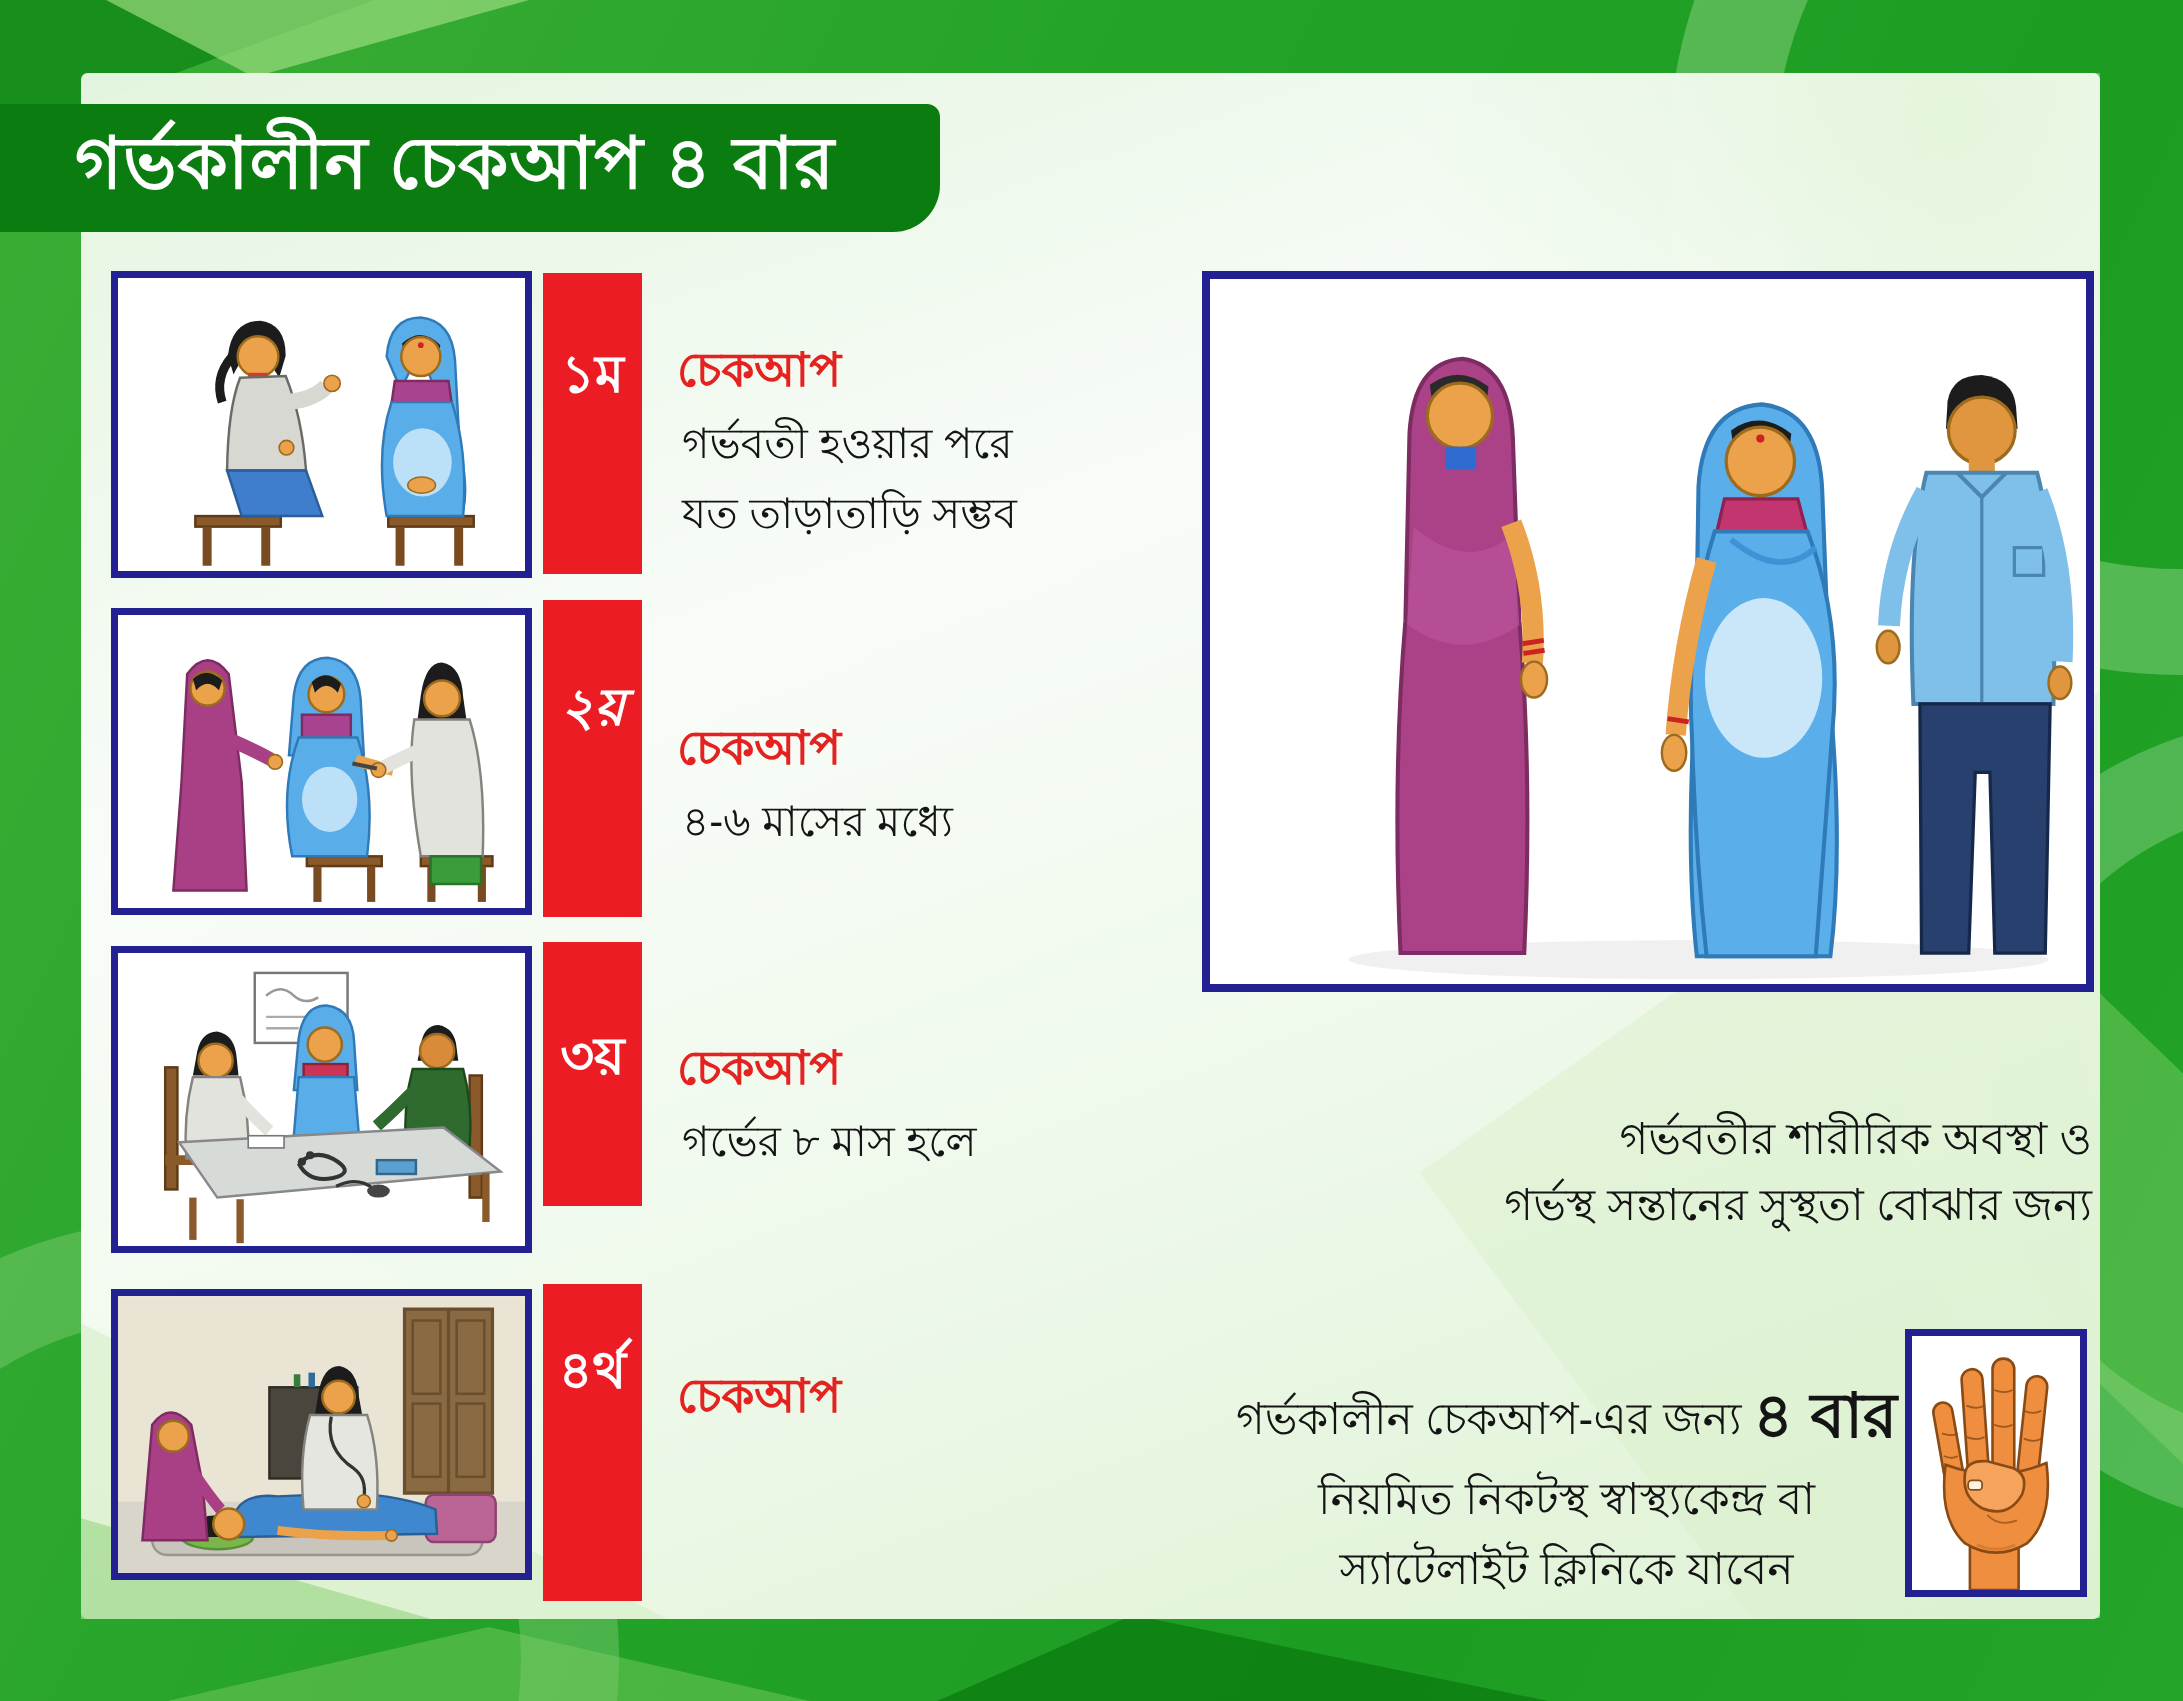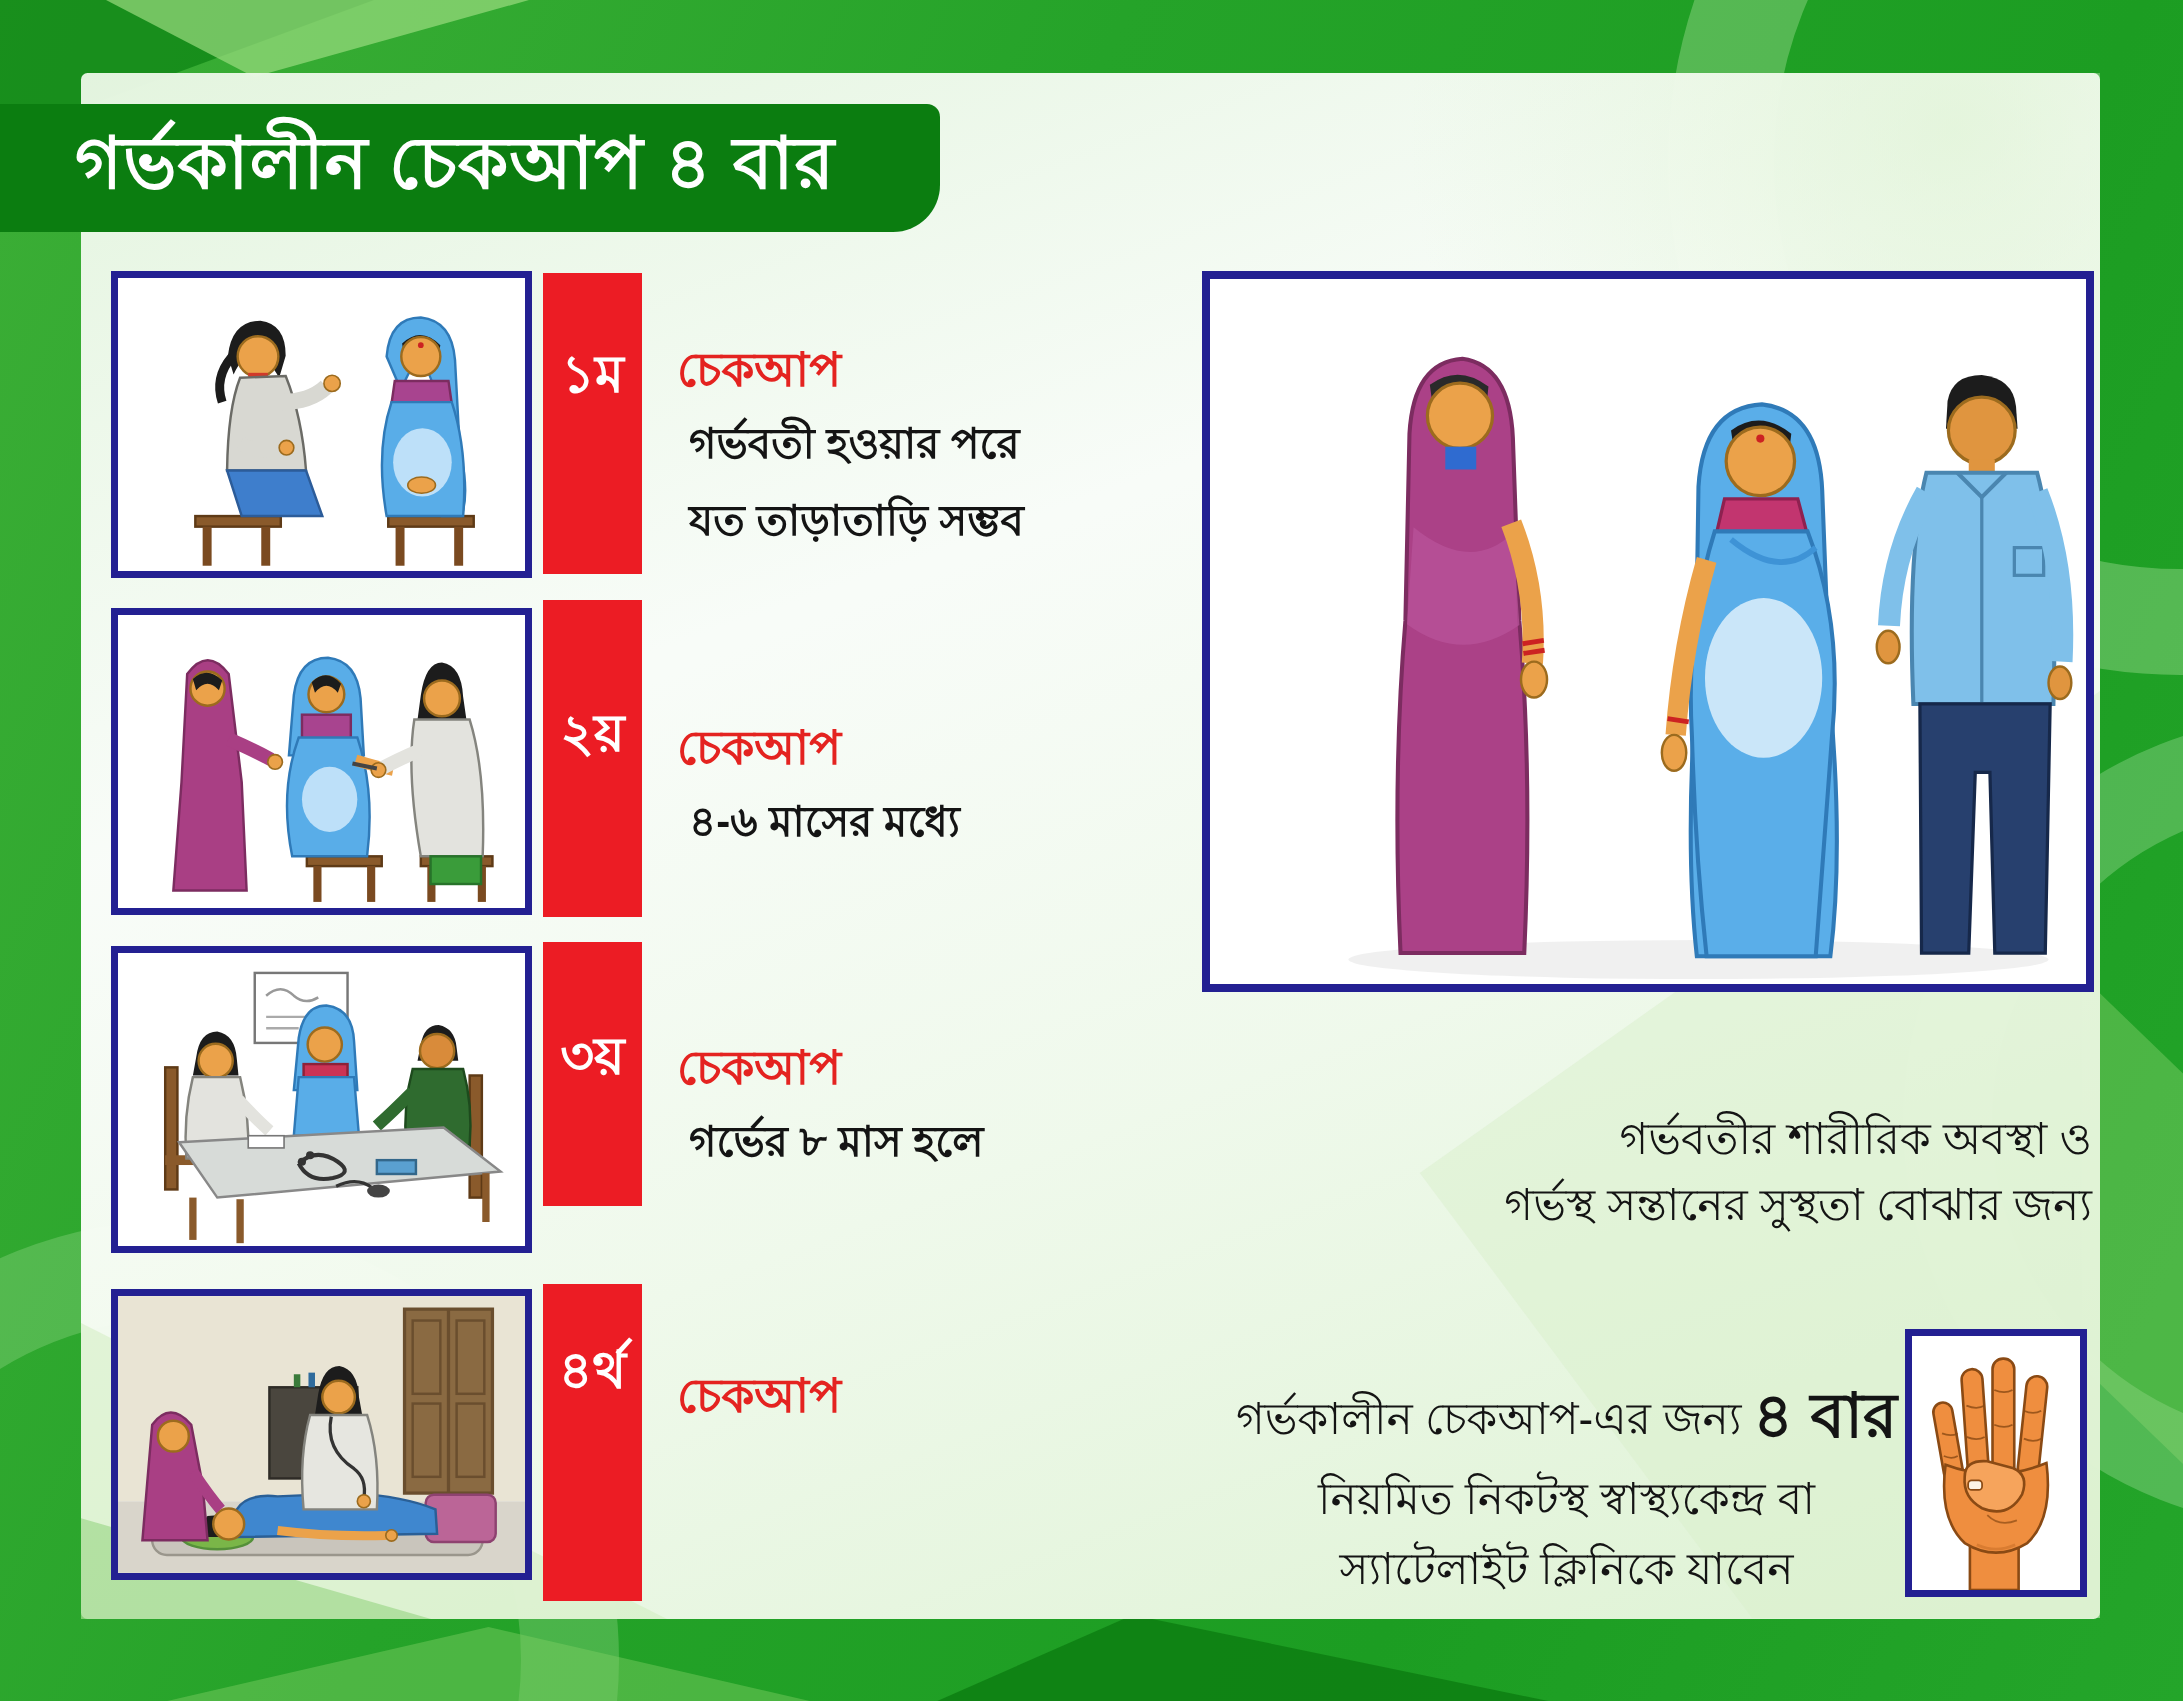--- a/index.html
+++ b/index.html
@@ -51,30 +51,30 @@
   .panel{position:absolute;left:111px;width:421px;background:#ffffff;border:7.3px solid #232092;box-sizing:border-box;}
   .p1{top:271px;height:307px;}
   .p2{top:608px;height:307px;}
   .p3{top:946px;height:307px;}
   .p4{top:1289px;height:291px;}
   .panel svg{display:block;width:100%;height:100%;}
 
   
   .redbar{position:absolute;left:543px;width:99px;background:#ec1c24;display:flex;justify-content:center;box-sizing:border-box;}
   .rb1{top:273px;height:301px;padding-top:75px;}
-  .rb2{top:600px;height:317px;padding-top:107px;}
+  .rb2{top:600px;height:317px;padding-top:81px;font-style:italic;}
   .rb3{top:942px;height:264px;padding-top:88px;}
   .rb4{top:1284px;height:317px;padding-top:60px;}
   .redbar .o{color:#ffffff;font-size:52px;font-weight:bold;line-height:1;}
 
   
   .cbk{position:absolute;left:677px;width:390px;}
   .c1{top:342px;} .c2{top:720px;} .c3{top:1040px;} .c4{top:1368px;}
   .cbk .h{color:#e42320;font-size:47px;font-weight:bold;margin:0 0 13px 0;line-height:1.2;}
-  .cbk .l{color:#141414;font-size:42px;line-height:1.55;margin:12px;font-weight:bold;}
+  .cbk .l{color:#141414;font-size:42px;line-height:1.55;margin:5px;}
 
   
   .bigbox{position:absolute;left:1202px;top:271px;width:892px;height:721px;background:#ffffff;
     border:8.1px solid #232092;box-sizing:border-box;}
   .bigbox svg{display:block;width:100%;height:100%;}
 
   
   .purpose{position:absolute;right:91px;top:1106px;width:748px;text-align:right;}
   .purpose .l{color:#141414;font-size:44px;line-height:1.5;margin:0;}
   .purpose .hl{color:#e42320;font-size:52px;font-weight:bold;line-height:1.4;margin:4.9px 0 0 0;}

